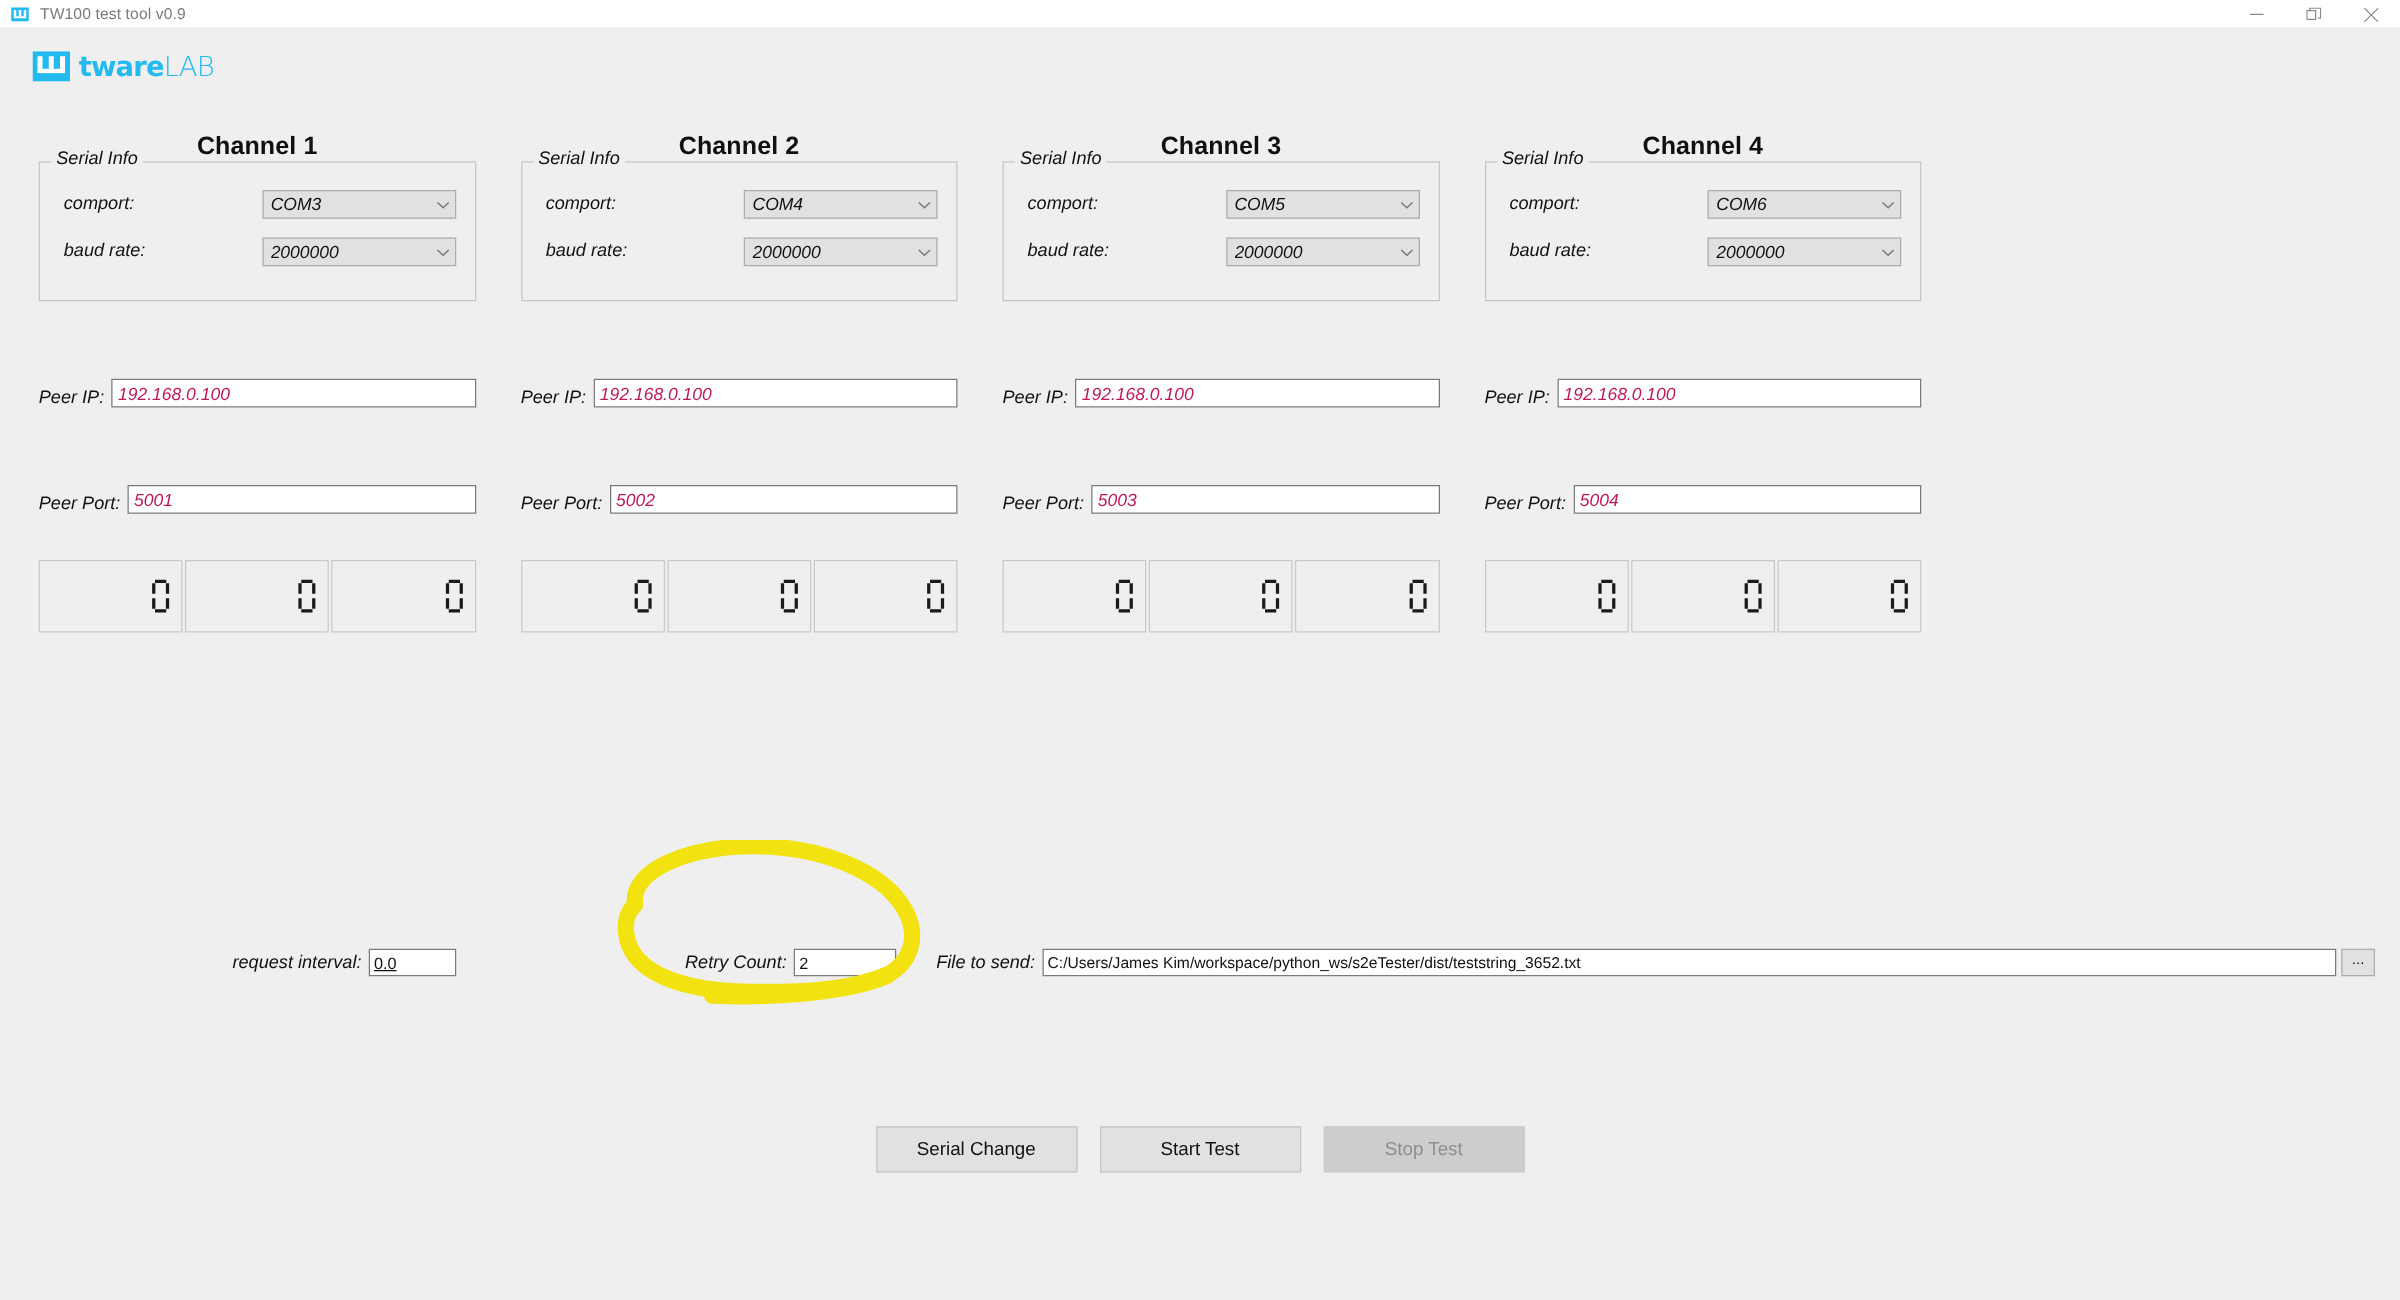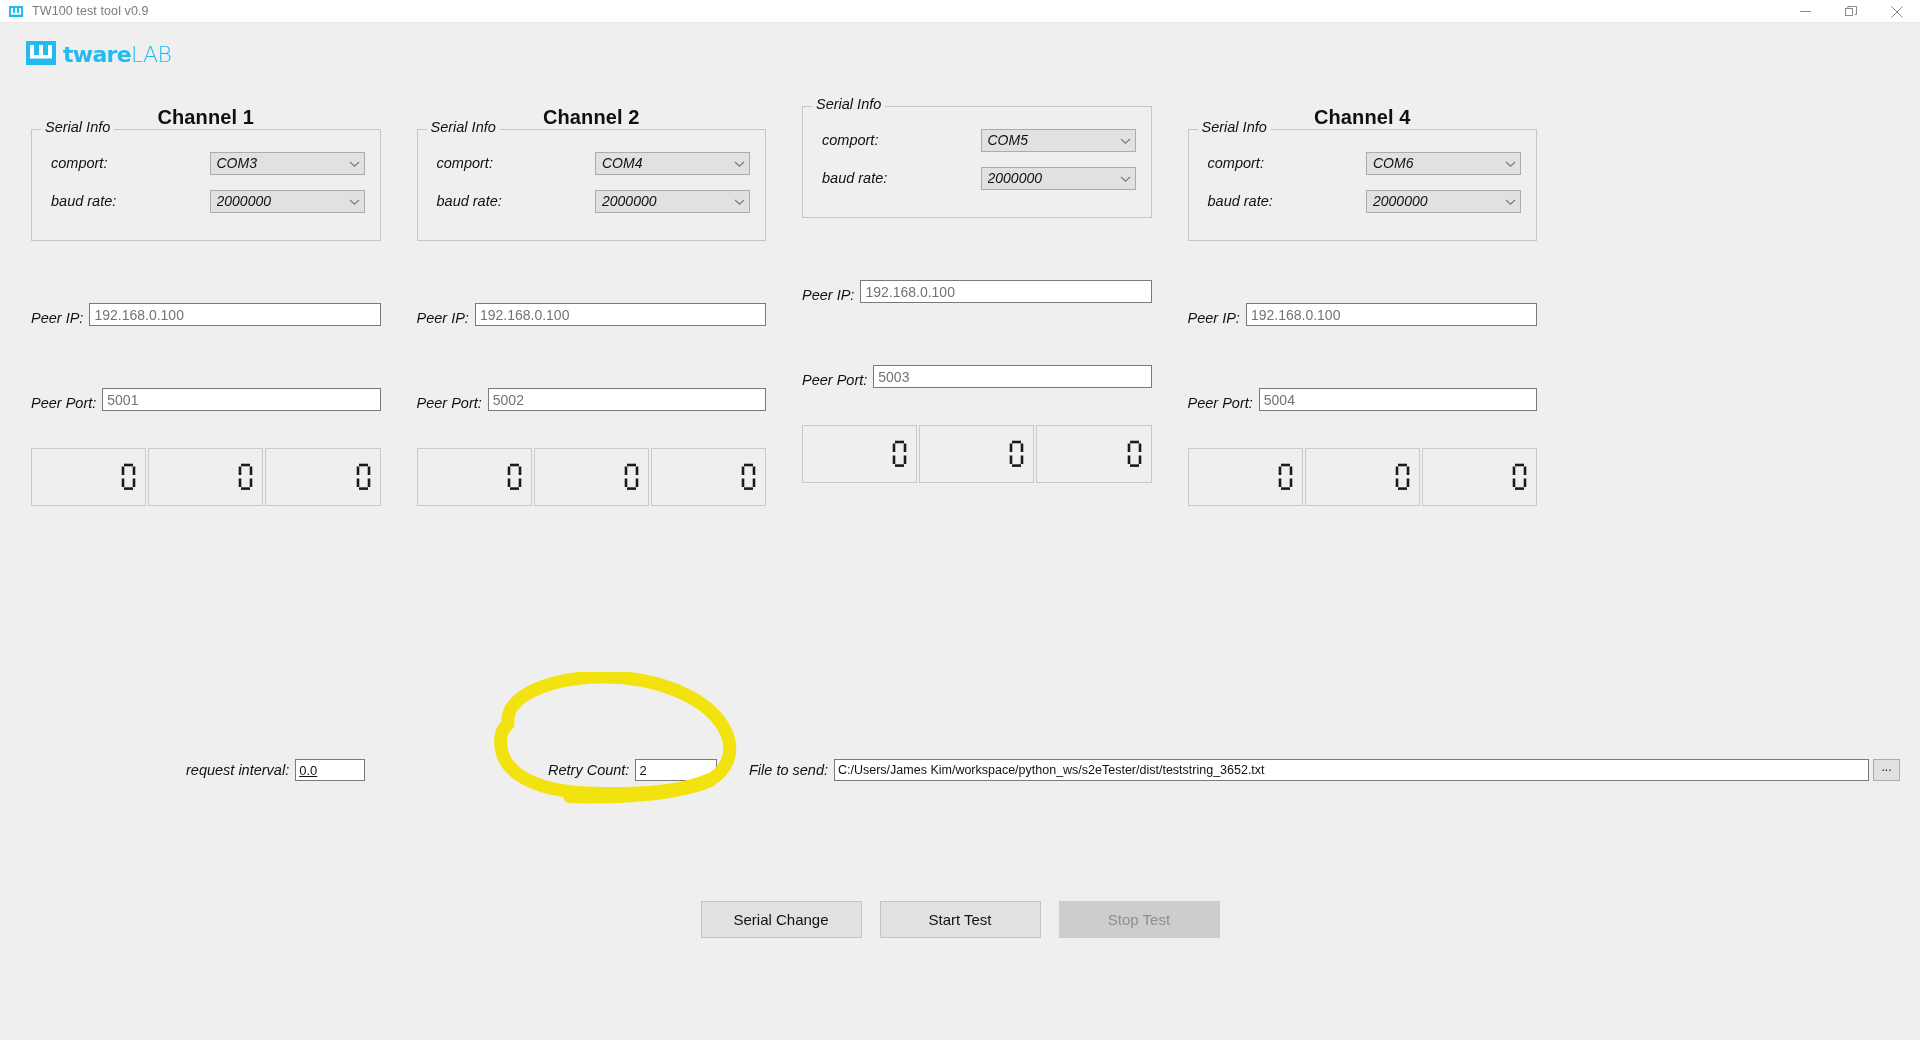--- a/index.html
+++ b/index.html
@@ -149,21 +149,22 @@
     color: #111;
     white-space: nowrap;
     margin-right: 6px;
   }
   .text-input {
     flex: 1 1 auto;
     height: 23px;
     background: #ffffff;
     border: 1px solid #7a7a7a;
     font-size: 14px;
-    color: #737373;
+    font-style: italic;
+    color: #be185d;
     padding: 0 4px;
     display: flex;
     align-items: center;
     white-space: nowrap;
     overflow: hidden;
     margin-top: 32px;
   }
   .spacer-ip  { height: 61px; }
   .spacer-pt  { height: 61px; }
 
@@ -480,20 +481,21 @@
               <line x1="2" y1="15.5" x2="2" y2="24"></line>
               <line x1="13" y1="15.5" x2="13" y2="24"></line>
               <line x1="3" y1="25.6" x2="12" y2="25.6"></line>
             </g>
           </svg>
       </div>
     </div>
   </div>
 
   <div class="channel">
+    <div class="channel-title">Channel 3</div>
 
     <div class="groupbox">
       <div class="groupbox-title">Serial Info</div>
       <div class="form-row">
         <span class="form-label">comport:</span>
         <div class="combo">
           <span class="val">COM5</span>
           <span class="chev">
             <svg width="11" height="8" viewBox="0 0 11 8">
                 <polyline points="1,2 5.5,6.2 10,2" fill="none" stroke="#3a3a3a" stroke-width="1.2"></polyline>

